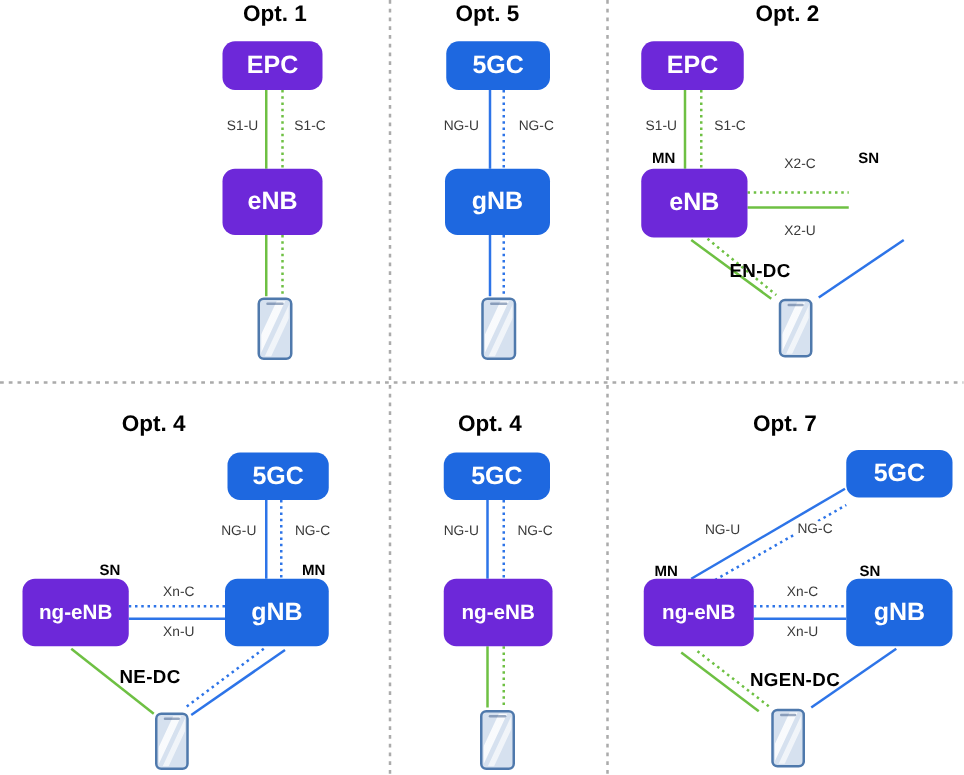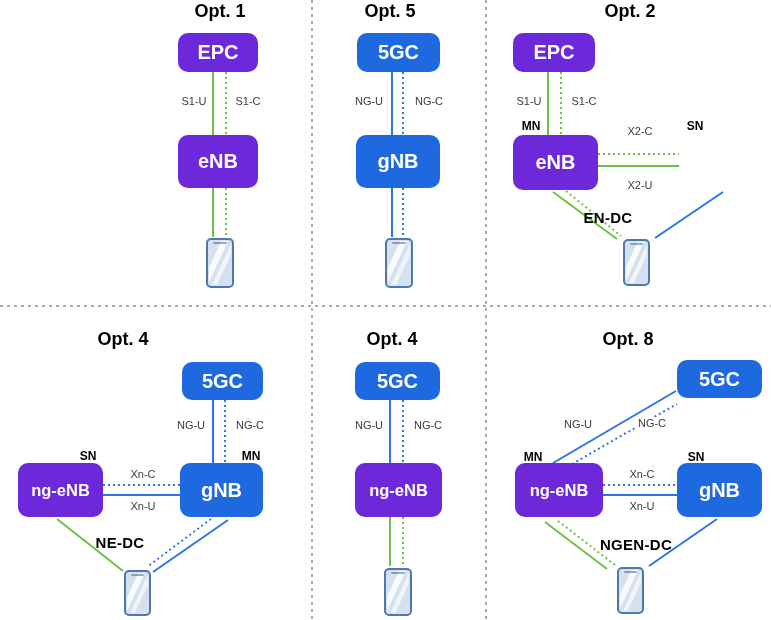--- a/index.html
+++ b/index.html
@@ -128,21 +128,21 @@
   <div class="abs center dc" style="left:120px;top:542px">NE-DC</div>
   <div class="phone" style="left:124px;top:570px;width:27px;height:46px"></div>
 
   <div class="abs center panel-title" style="left:392px;top:339px">Opt. 4</div>
   <div class="node blue" style="left:355px;top:362px;width:85px;height:38px">5GC</div>
   <div class="node green sm" style="left:355px;top:463px;width:87px;height:54px">ng-eNB</div>
   <div class="abs center iflabel" style="left:369px;top:425px">NG-U</div>
   <div class="abs center iflabel" style="left:428px;top:425px">NG-C</div>
   <div class="phone" style="left:384px;top:568px;width:28px;height:48px"></div>
 
-  <div class="abs center panel-title" style="left:628px;top:339px">Opt. 8</div>
+  <div class="abs center panel-title" style="left:628px;top:339px">Opt. 7</div>
   <div class="node blue" style="left:677px;top:360px;width:85px;height:38px">5GC</div>
   <div class="node green sm" style="left:515px;top:463px;width:88px;height:54px">ng-eNB</div>
   <div class="node blue" style="left:677px;top:463px;width:85px;height:54px">gNB</div>
   <div class="abs center iflabel" style="left:578px;top:424px">NG-U</div>
   <div class="abs center iflabel" style="left:652px;top:423px">NG-C</div>
   <div class="abs center role" style="left:533px;top:457px">MN</div>
   <div class="abs center role" style="left:696px;top:457px">SN</div>
   <div class="abs center iflabel" style="left:642px;top:474px">Xn-C</div>
   <div class="abs center iflabel" style="left:642px;top:506px">Xn-U</div>
   <div class="abs center dc" style="left:636px;top:544px">NGEN-DC</div>

